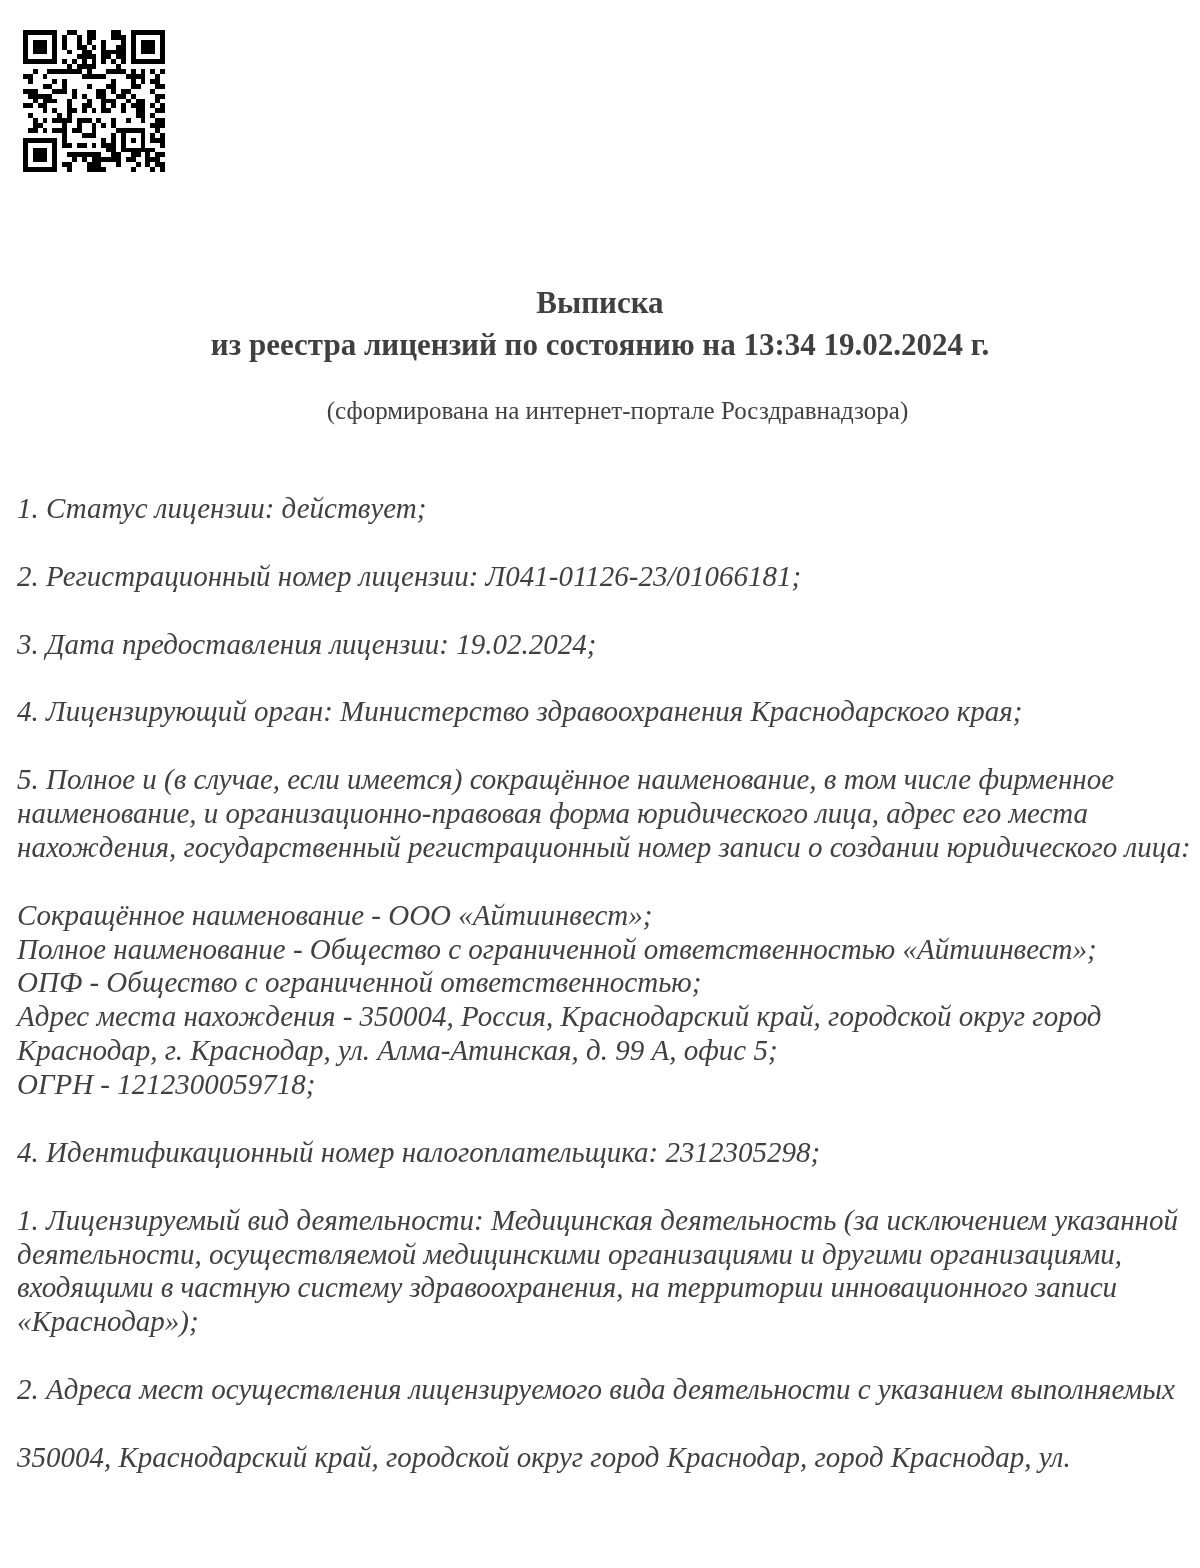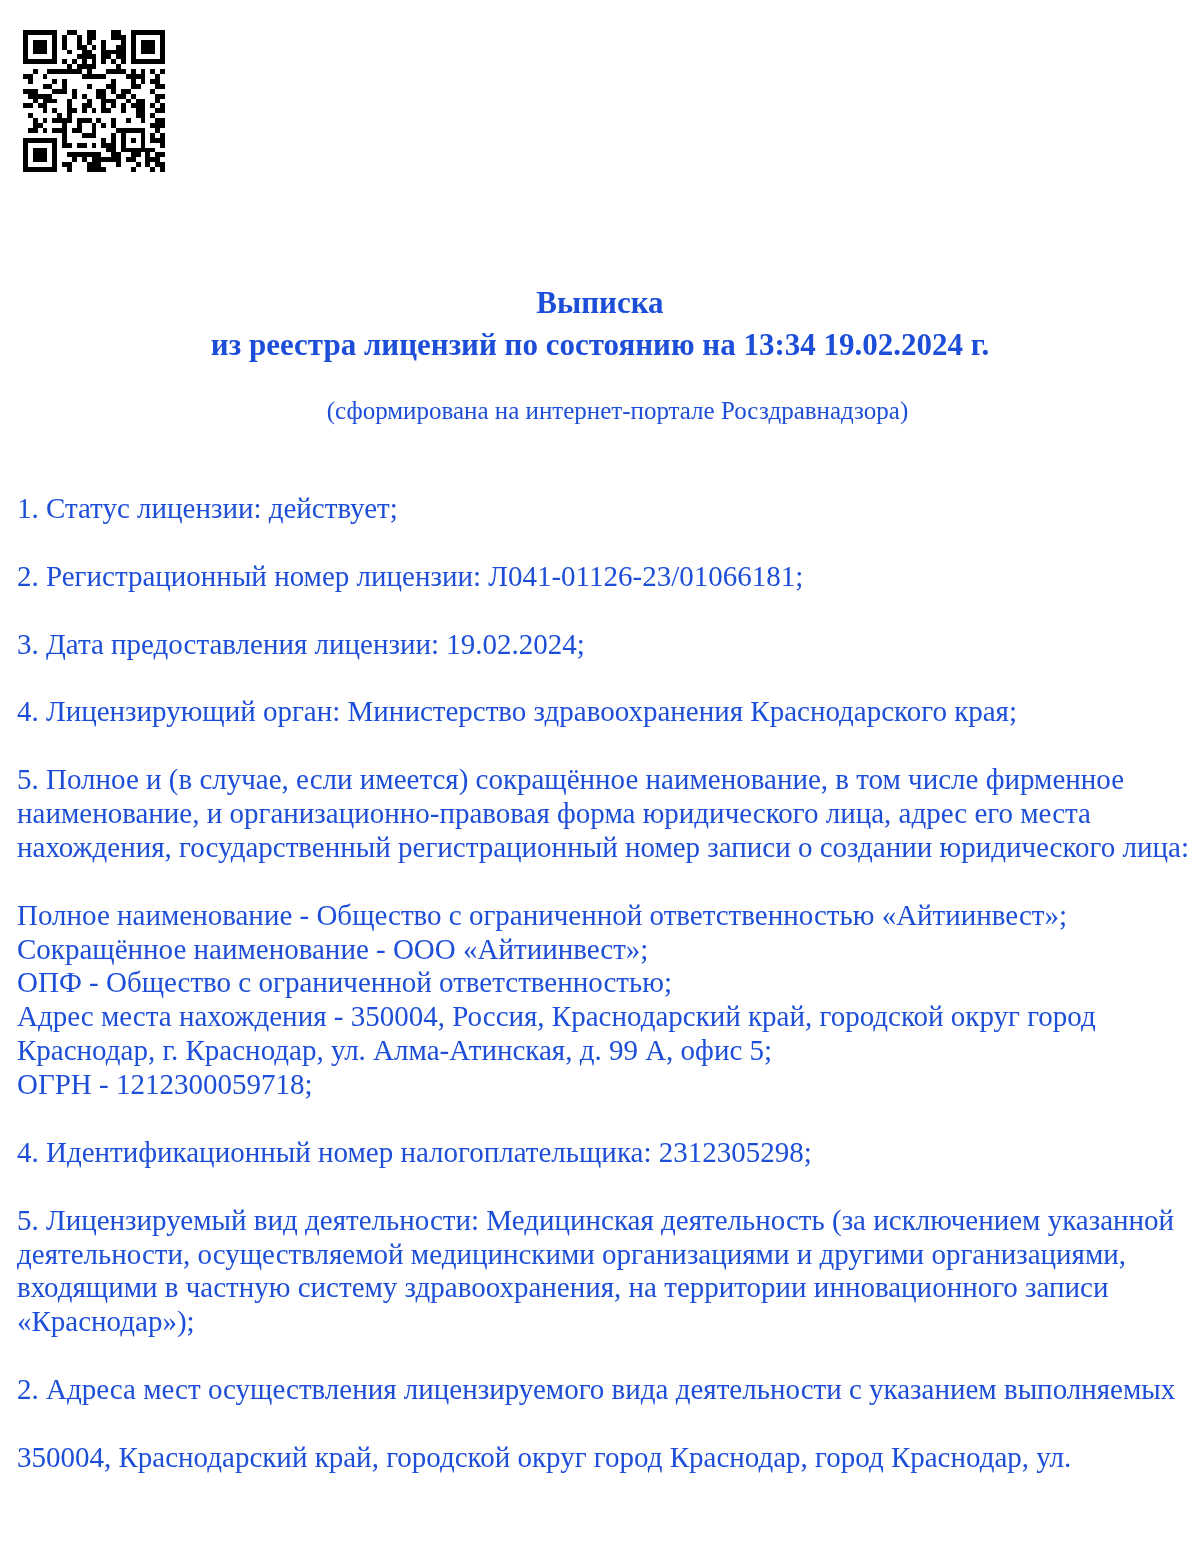--- a/index.html
+++ b/index.html
@@ -5,21 +5,21 @@
   html, body {
     margin: 0;
     padding: 0;
     background: #ffffff;
   }
   .page {
     position: relative;
     width: 1200px;
     height: 1488px;
     background: #ffffff;
-    color: #1d4ed8;
+    color: #404040;
     font-family: "Liberation Serif", "DejaVu Serif", serif;
     overflow: hidden;
   }
   .qr {
     position: absolute;
     left: 23px;
     top: 30px;
     width: 142px;
     height: 142px;
   }
@@ -56,20 +56,21 @@
   .paragraph {
     margin: 0 0 33.9px 0;
     padding: 0;
   }
   .paragraph:last-child {
     margin-bottom: 10px;
   }
   .line {
     height: 33.9px;
     white-space: nowrap;
+    font-style: italic;
   }
 </style>
 </head>
 <body>
 
 <div class="page">
 
   <svg id="qr-svg" class="qr" viewBox="0 0 29 29" shape-rendering="crispEdges">
       <rect x="0" y="0" width="29" height="29" fill="#ffffff"></rect>
       <rect x="0" y="0" width="1" height="1" fill="#000000"></rect>
@@ -492,32 +493,32 @@
       </div>
       <div class="paragraph">
         <div class="line">4. Лицензирующий орган: Министерство здравоохранения Краснодарского края;</div>
       </div>
       <div class="paragraph">
         <div class="line">5. Полное и (в случае, если имеется) сокращённое наименование, в том числе фирменное</div>
         <div class="line">наименование, и организационно-правовая форма юридического лица, адрес его места</div>
         <div class="line">нахождения, государственный регистрационный номер записи о создании юридического лица:</div>
       </div>
       <div class="paragraph">
+        <div class="line">Сокращённое наименование - ООО «Айтиинвест»;</div>
         <div class="line">Полное наименование - Общество с ограниченной ответственностью «Айтиинвест»;</div>
-        <div class="line">Сокращённое наименование - ООО «Айтиинвест»;</div>
         <div class="line">ОПФ - Общество с ограниченной ответственностью;</div>
         <div class="line">Адрес места нахождения - 350004, Россия, Краснодарский край, городской округ город</div>
         <div class="line">Краснодар, г. Краснодар, ул. Алма-Атинская, д. 99 А, офис 5;</div>
         <div class="line">ОГРН - 1212300059718;</div>
       </div>
       <div class="paragraph">
         <div class="line">4. Идентификационный номер налогоплательщика: 2312305298;</div>
       </div>
       <div class="paragraph">
-        <div class="line">5. Лицензируемый вид деятельности: Медицинская деятельность (за исключением указанной</div>
+        <div class="line">1. Лицензируемый вид деятельности: Медицинская деятельность (за исключением указанной</div>
         <div class="line">деятельности, осуществляемой медицинскими организациями и другими организациями,</div>
         <div class="line">входящими в частную систему здравоохранения, на территории инновационного записи</div>
         <div class="line">«Краснодар»);</div>
       </div>
       <div class="paragraph">
         <div class="line">2. Адреса мест осуществления лицензируемого вида деятельности с указанием выполняемых</div>
       </div>
       <div class="paragraph">
         <div class="line">350004, Краснодарский край, городской округ город Краснодар, город Краснодар, ул.</div>
       </div>

